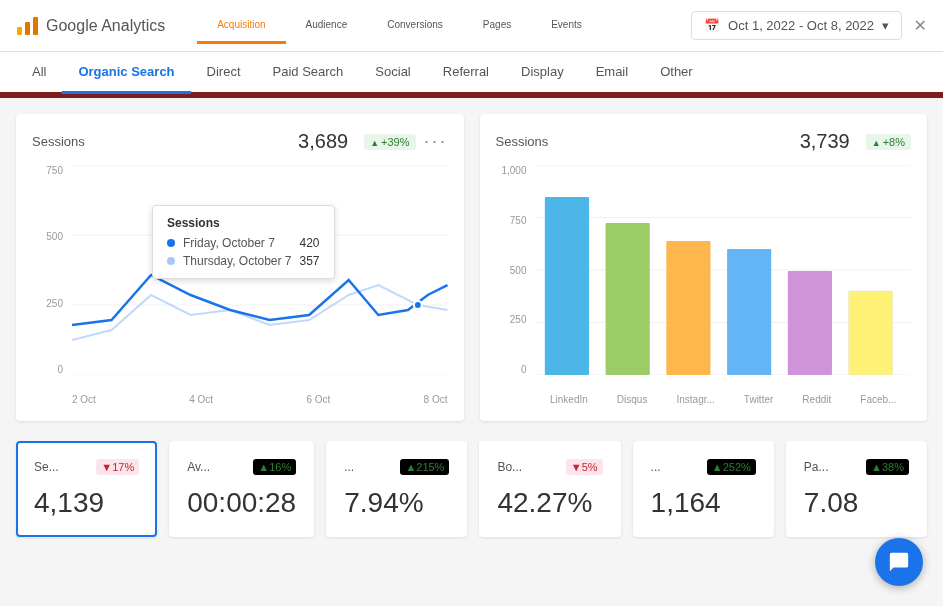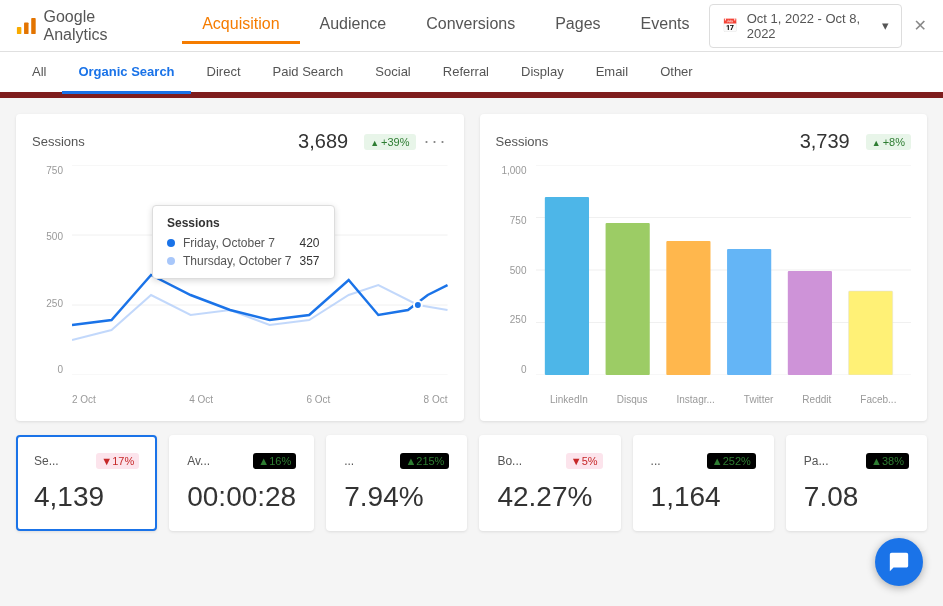--- a/index.html
+++ b/index.html
@@ -4,32 +4,32 @@
   <style>
     * { box-sizing: border-box; margin: 0; padding: 0; }
     body { font-family: 'Arial', sans-serif; background: #f5f5f5; font-size: 13px; color: #333; width: 943px; }
 
     
     .header { background: #fff; display: flex; align-items: center; padding: 0 16px; height: 52px; border-bottom: 1px solid #e0e0e0; }
     .logo { display: flex; align-items: center; gap: 6px; margin-right: 32px; }
     .logo-icon { width: 24px; height: 24px; }
     .logo-text { font-size: 16px; color: #555; font-weight: 400; }
     .main-nav { display: flex; gap: 0; flex: 1; }
-    .main-nav-item { padding: 0 20px; height: 36px; display: flex; align-items: center; font-size: 16px; color: #555; cursor: pointer; border-bottom: 3px solid transparent; }
+    .main-nav-item { padding: 0 20px; height: 36px; display: flex; align-items: center; font-size: 10px; color: #555; cursor: pointer; border-bottom: 3px solid transparent; }
     .main-nav-item.active { color: #f57c00; border-bottom: 3px solid #f57c00; }
     .date-picker { display: flex; align-items: center; gap: 8px; border: 1px solid #ddd; border-radius: 4px; padding: 6px 12px; cursor: pointer; font-size: 13px; color: #555; background: #fff; margin-left: auto; }
     .close-btn { margin-left: 12px; color: #888; cursor: pointer; font-size: 16px; }
 
     
     .sub-nav { background: #fff; display: flex; align-items: center; padding: 0 16px; border-bottom: 6px solid #7f1d1d; }
     .sub-nav-item { padding: 12px 16px; font-size: 13px; color: #555; cursor: pointer; border-bottom: 3px solid transparent; margin-bottom: -2px; }
     .sub-nav-item.active { color: #1a73e8; border-bottom: 3px solid #1a73e8; font-weight: 700; }
 
     
-    .content { padding: 16px; display: flex; flex-direction: column; gap: 14px; }
+    .content { padding: 16px; display: flex; flex-direction: column; gap: 20px; }
 
     
     .charts-row { display: flex; gap: 16px; }
 
     
     .chart-card { background: #fff; border-radius: 4px; padding: 16px; flex: 1; box-shadow: 0 1px 3px rgba(0,0,0,0.1); }
     .chart-header { display: flex; justify-content: space-between; align-items: center; margin-bottom: 12px; }
     .chart-title { font-size: 13px; color: #555; }
     .chart-value { font-size: 20px; font-weight: 500; color: #333; }
     .chart-badge { display: inline-flex; align-items: center; gap: 2px; background: #e8f5e9; color: #2e7d32; font-size: 11px; padding: 2px 6px; border-radius: 3px; margin-left: 8px; }

